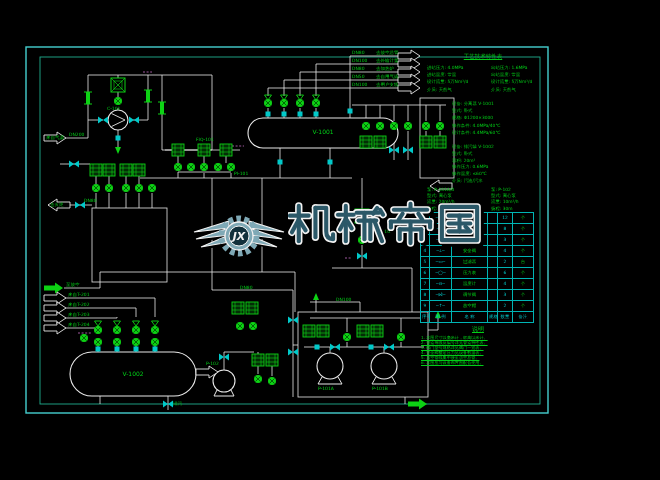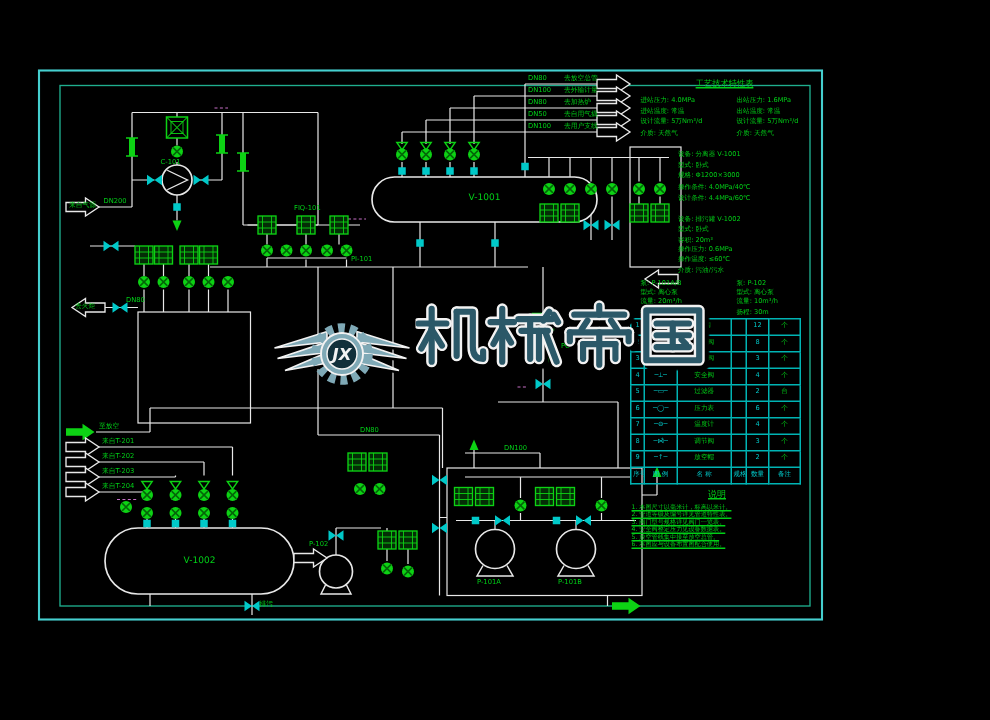--- a/index.html
+++ b/index.html
@@ -20,21 +20,21 @@
             border-collapse:collapse; table-layout:fixed; z-index:2; }
   #legend td { border:0.5px solid #00b4b4; font-size:4.4px; line-height:10px;
                color:#00cf17; overflow:hidden; white-space:nowrap; padding:0 1px;
                height:11px; text-align:center; }
   #legend td.cy { color:#00c9c9; }
   
   #notes { position:absolute; left:421px; top:322px; width:114px; z-index:3; color:#00cf17; }
   #notes-title { font-size:6px; text-align:center; text-decoration:underline; margin:3px 0 2px 0; }
   .note-line { font-size:4.1px; line-height:4.9px; white-space:nowrap; text-decoration:underline; }
   
-  #watermark { position:absolute; left:181px; top:200px; width:300px; height:82px; z-index:5;text-align:right; }
+  #watermark { position:absolute; left:192px; top:200px; width:300px; height:82px; z-index:5;text-align:right; }
   #wm-logo { position:absolute; left:0; top:6px; filter:drop-shadow(2px 2px 0 #000); }
   #wm-chars { position:absolute; left:96px; top:0; filter:drop-shadow(3px 3px 0 #000); }
   #wm-site { position:absolute; left:104px; top:50px; font-size:23px; font-weight:bold;
              letter-spacing:2px; color:#2b5868;
              text-shadow:-1.5px -1.5px 0 #f2f2f2, 1.5px -1.5px 0 #f2f2f2,
                          -1.5px 1.5px 0 #f2f2f2, 1.5px 1.5px 0 #f2f2f2,
                          0 -1.5px 0 #f2f2f2, 0 1.5px 0 #f2f2f2,
                          -1.5px 0 0 #f2f2f2, 1.5px 0 0 #f2f2f2,
                          3.5px 3.5px 0 #000; }
 </style>

